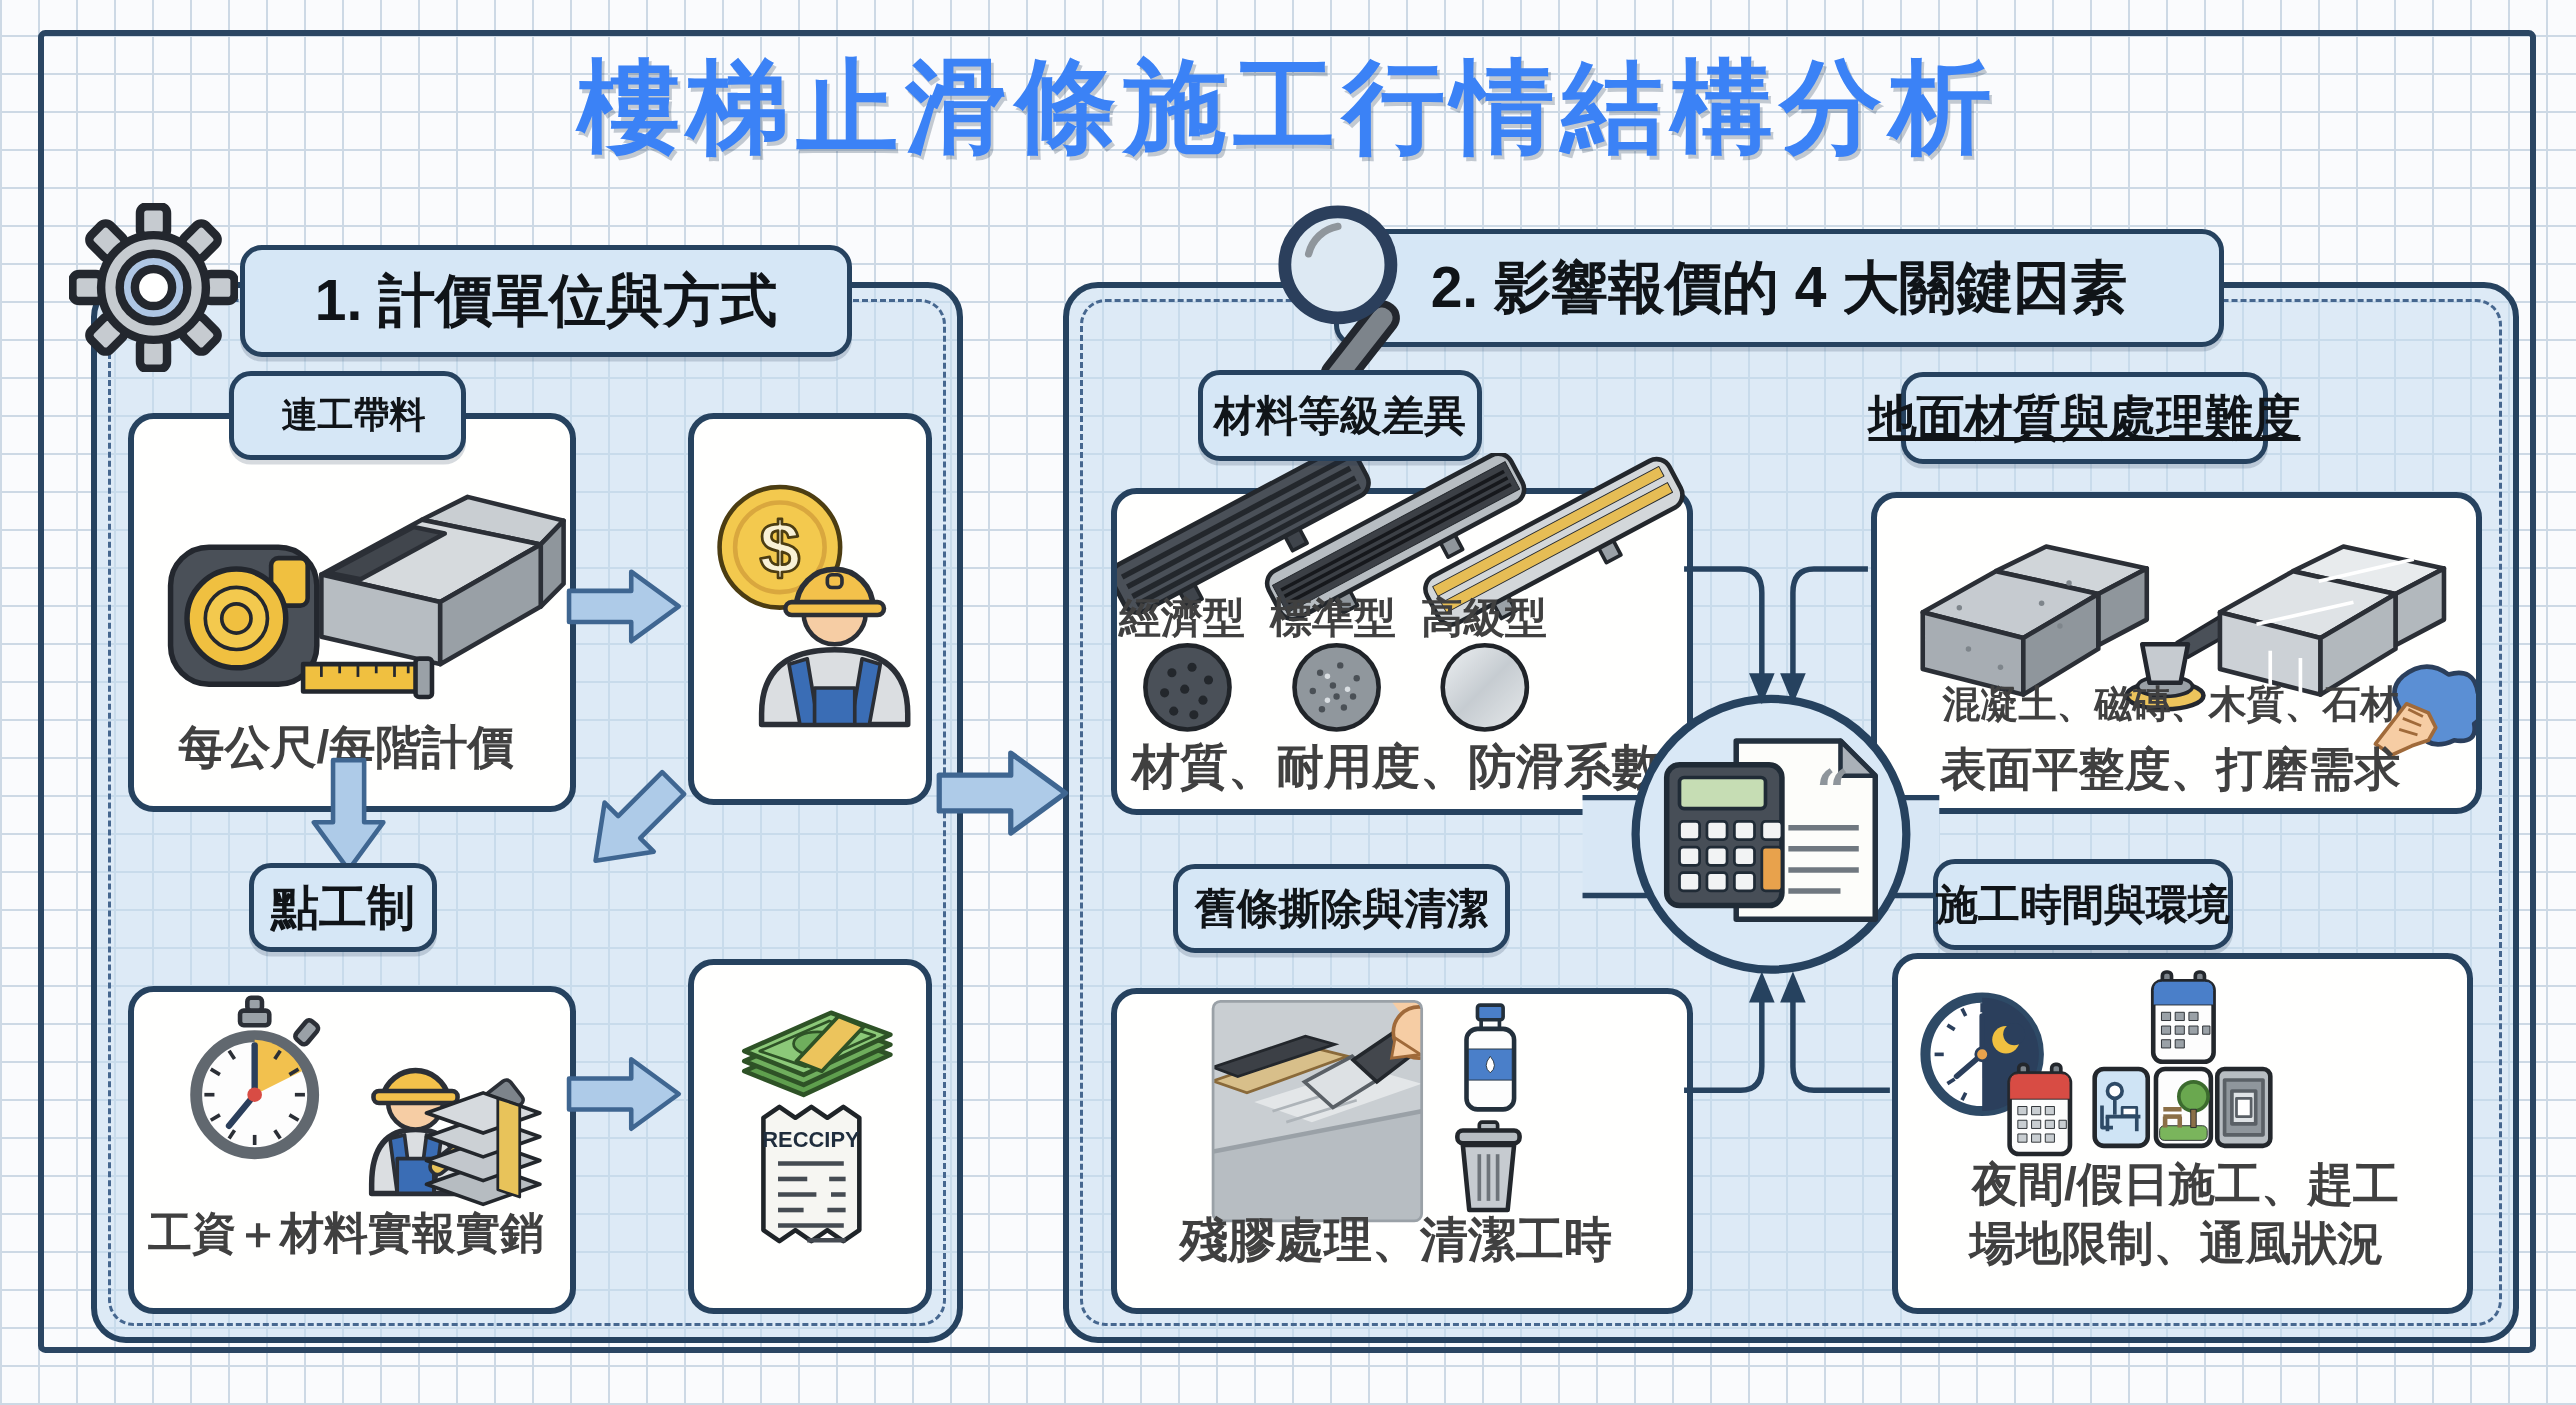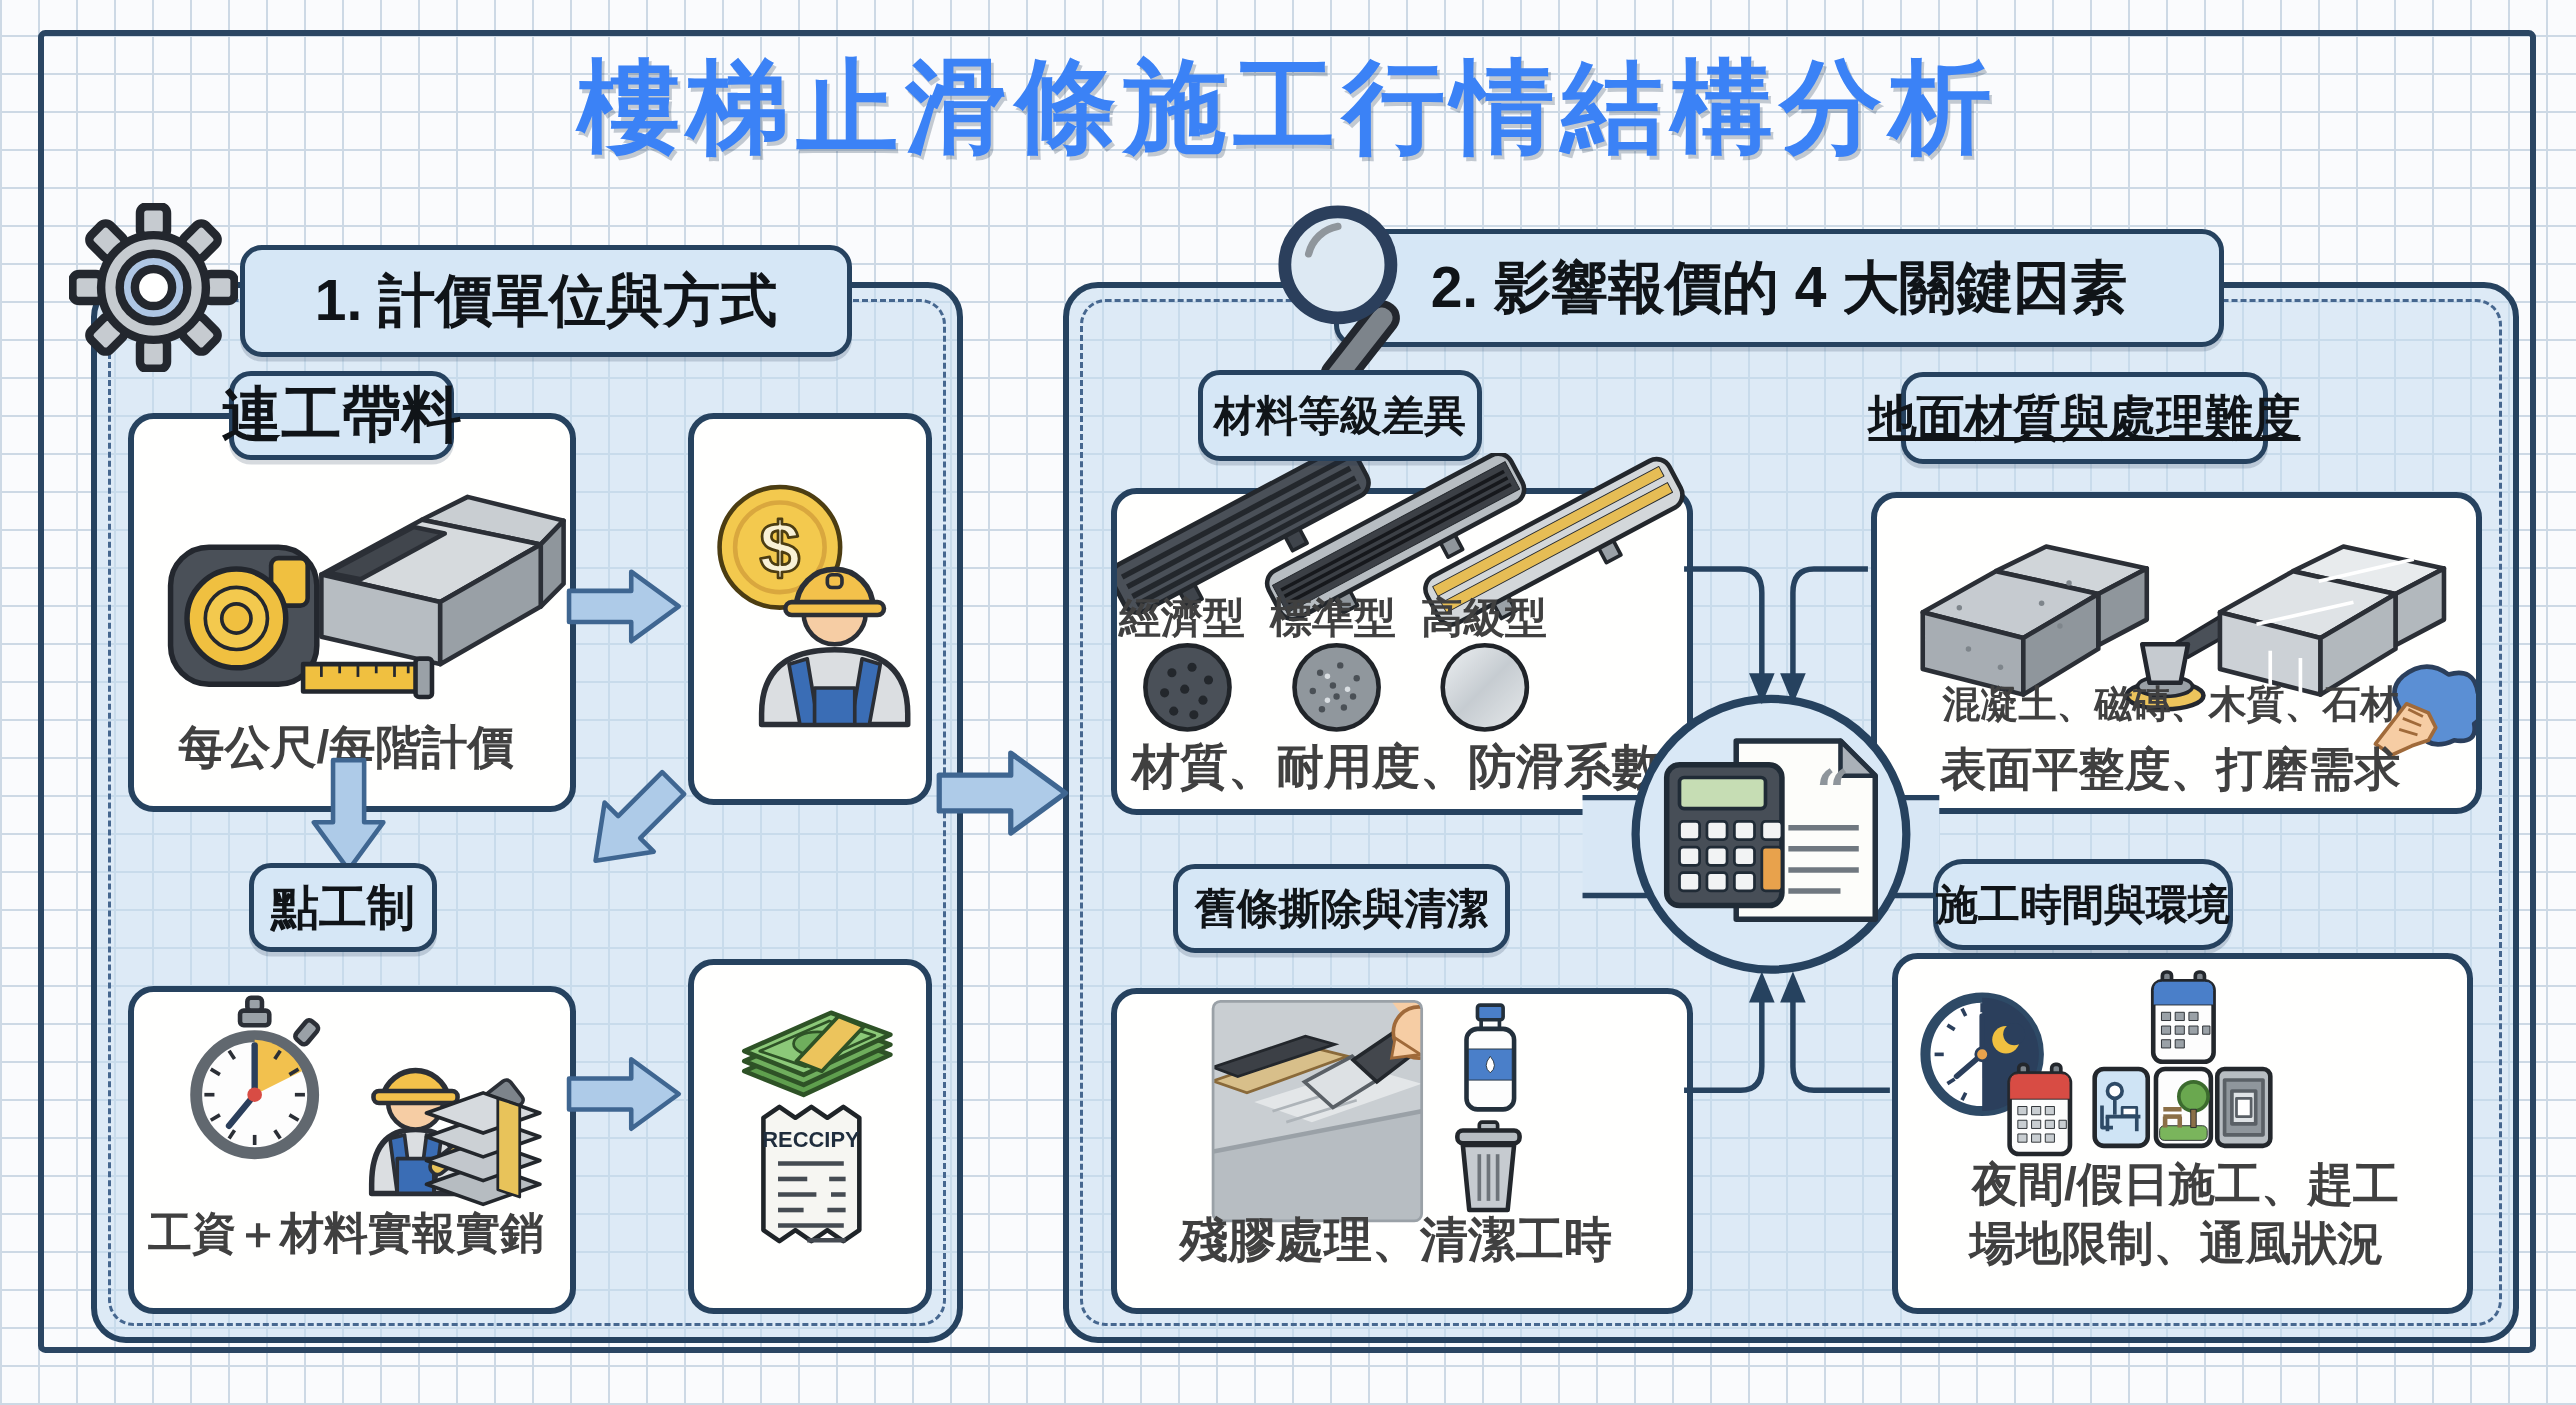--- a/index.html
+++ b/index.html
@@ -537,31 +537,31 @@
   <span>2. 影響報價的 4 大關鍵因素</span>
 </div>
 <svg class="abs" style="left:1261px;top:199px;" width="183" height="256" viewBox="0 0 100 140">
   <g transform="rotate(38 68 62)">
     <rect x="61" y="58" width="15" height="54" rx="7" fill="#7d848b" stroke="#23272e" stroke-width="4"></rect>
   </g>
   <circle cx="42" cy="36" r="29" fill="#dde9f3" stroke="#2b3f5c" stroke-width="7"></circle>
   <path d="M26 30 A20 20 0 0 1 42 15" stroke="#8f969c" stroke-width="4" fill="none" stroke-linecap="round"></path>
 </svg>
 
-<div class="abs pill" style="left:229px;top:371px;width:215px;height:79px;font-size:60px;">
+<div class="abs pill" style="left:229px;top:371px;width:215px;height:79px;font-size:36px;padding-left:12px;">
   <span>連工帶料</span>
 </div>
 <div class="abs pill" style="left:249px;top:863px;width:178px;height:79px;font-size:48px;">
   <span>點工制</span>
 </div>
 <div class="abs pill" style="left:1198px;top:370px;width:274px;height:81px;font-size:42px;">
   <span>材料等級差異</span>
 </div>
 <div class="abs pill" style="left:1901px;top:372px;width:357px;height:82px;font-size:48px;text-decoration:underline;">
   <span>地面材質與處理難度</span>
 </div>
 <div class="abs pill" style="left:1173px;top:864px;width:327px;height:79px;font-size:42px;">
   <span>舊條撕除與清潔</span>
 </div>
-<div class="abs pill" style="left:1933px;top:859px;width:290px;height:81px;font-size:42px;border-radius:30px;">
+<div class="abs pill" style="left:1933px;top:859px;width:290px;height:81px;font-size:42px;">
   <span>施工時間與環境</span>
 </div>
 
 
 </body></html>

